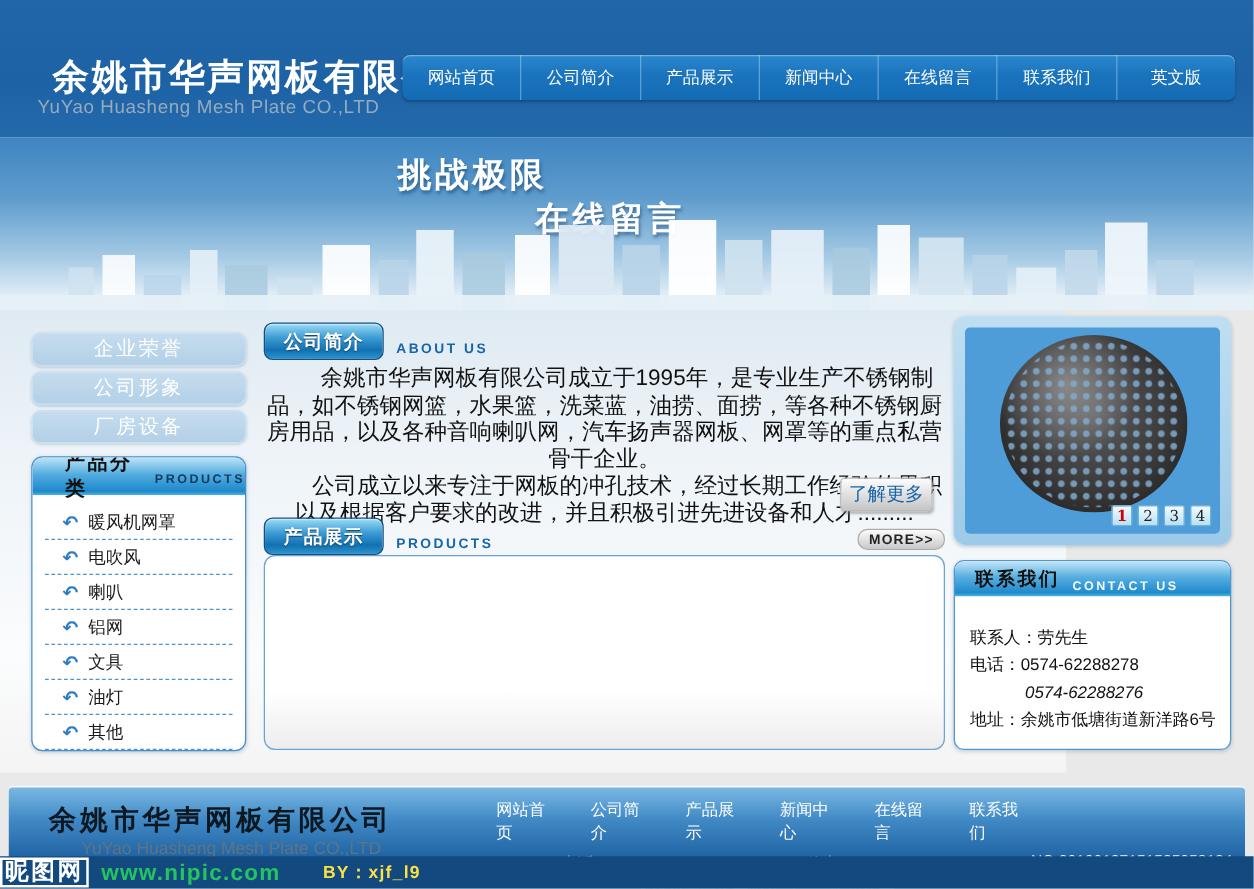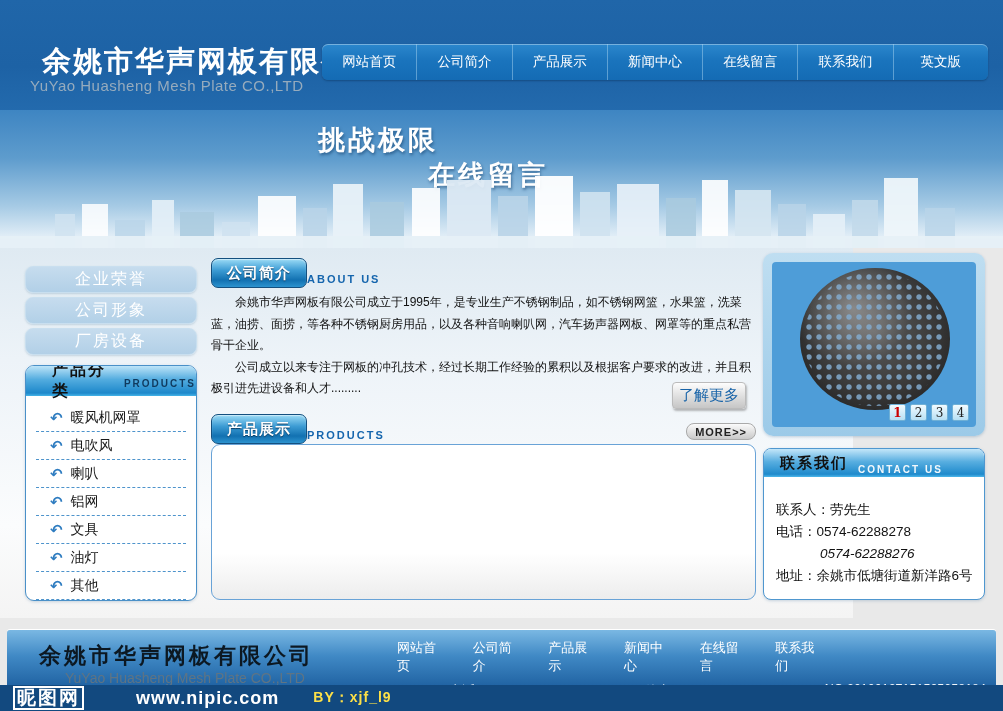--- a/index.html
+++ b/index.html
@@ -54,25 +54,25 @@
 
   
   .center-col { position:absolute; left:211px; top:0; width:545px; height:370px; }
   .tab-row { position:absolute; left:0; width:545px; height:34px; display:flex; align-items:flex-end; }
   .tab-row.about { top:6px; } .tab-row.prods { top:162px; }
   .glossy-tab { width:96px; height:30px; border-radius:7px; border:1px solid #14507f;
     background:linear-gradient(180deg,#9bdbf6 0%,#3d9cd4 40%,#1271b1 75%,#2c93cf 100%);
     color:#ffffff; font-size:15px; font-weight:bold; letter-spacing:1px;
     display:flex; align-items:center; justify-content:center; cursor:pointer;
     text-shadow:0 1px 1px #0a3c63; box-shadow:inset 0 1px 1px rgba(255,255,255,0.5); }
-  .tab-sub { font-size:11px; font-weight:bold; color:#1565ad; letter-spacing:2px; margin-bottom:3px; }
+  .tab-sub { font-size:11px; font-weight:bold; color:#1565ad; letter-spacing:2px; margin-left:10px; margin-bottom:3px; }
   .more-btn { margin-left:auto; margin-bottom:4px; height:17px; padding:0 8px; border-radius:8px;
     background:linear-gradient(180deg,#fbfbfb,#c9c9c9); border:1px solid #aaaaaa;
     font-size:11px; font-weight:bold; color:#222222; letter-spacing:1px; display:flex; align-items:center; cursor:pointer; }
-  .about-text { position:absolute; left:0; top:44px; width:545px; font-size:12px; line-height:21.5px; color:#111111; }
+  .about-text { position:absolute; left:0; top:44px; width:545px; font-size:18px; line-height:21.5px; color:#111111;text-align:center; }
   .about-text p { text-indent:2em; }
   .learn-more { position:absolute; right:10px; top:134px; width:74px; height:27px; border-radius:4px;
     background:linear-gradient(180deg,#fdfdfd 0%,#dedede 55%,#c6c6c6 100%); border:1px solid #bbbbbb;
     color:#1763a8; font-size:15px; display:flex; align-items:center; justify-content:center;
     cursor:pointer; box-shadow:1px 2px 2px rgba(120,120,120,0.5); }
   .products-box { position:absolute; left:0; top:196px; width:545px; height:156px;
     background:linear-gradient(180deg,#ffffff 70%,#ededed 100%);
     border:1px solid #69a3d7; border-radius:9px; }
 
   
@@ -113,24 +113,24 @@
   .footer-en { position:absolute; left:58px; top:40px; font-size:14px; color:#5f7484; }
   .footer-right { position:absolute; left:390px; top:9px; width:430px; color:#ffffff; font-size:13px; }
   .footer-links { display:flex; gap:24px; }
   .footer-link { cursor:pointer; }
   .footer-phone { margin-top:7px; text-align:center; }
   .footer-copy { margin-top:6px; text-align:center; }
   .serial { position:absolute; right:10px; bottom:8px; font-size:12.5px; color:#f2f6fa; }
 
   .watermark-strip { position:absolute; bottom:0; left:0; width:1003px; height:26px;
     background:linear-gradient(180deg,#1a5society,#12497f); background:#12497f;
-    display:flex; align-items:center; padding-left:13px; }
+    display:flex; align-items:center; padding-left:0; }
   .wm-name { color:#ffffff; font-size:19px; font-weight:bold; letter-spacing:2px;
     border:2px solid #ffffff; padding:0 2px; line-height:20px; margin-right:10px; }
-  .wm-url { color:#ffffff; font-size:18px; font-weight:bold; letter-spacing:1px; margin-right:34px;margin-left:42px; }
+  .wm-url { color:#22c55e; font-size:18px; font-weight:bold; letter-spacing:1px; margin-right:34px; }
   .wm-author { color:#fde047; font-size:14px; font-weight:bold; letter-spacing:1px; }
 </style>
 </head>
 <body>
 
 <div class="page">
 
   <div class="header">
     <div class="logo-cn">余姚市华声网板有限公司</div>
     <div class="logo-en">YuYao Huasheng Mesh Plate CO.,LTD</div>

